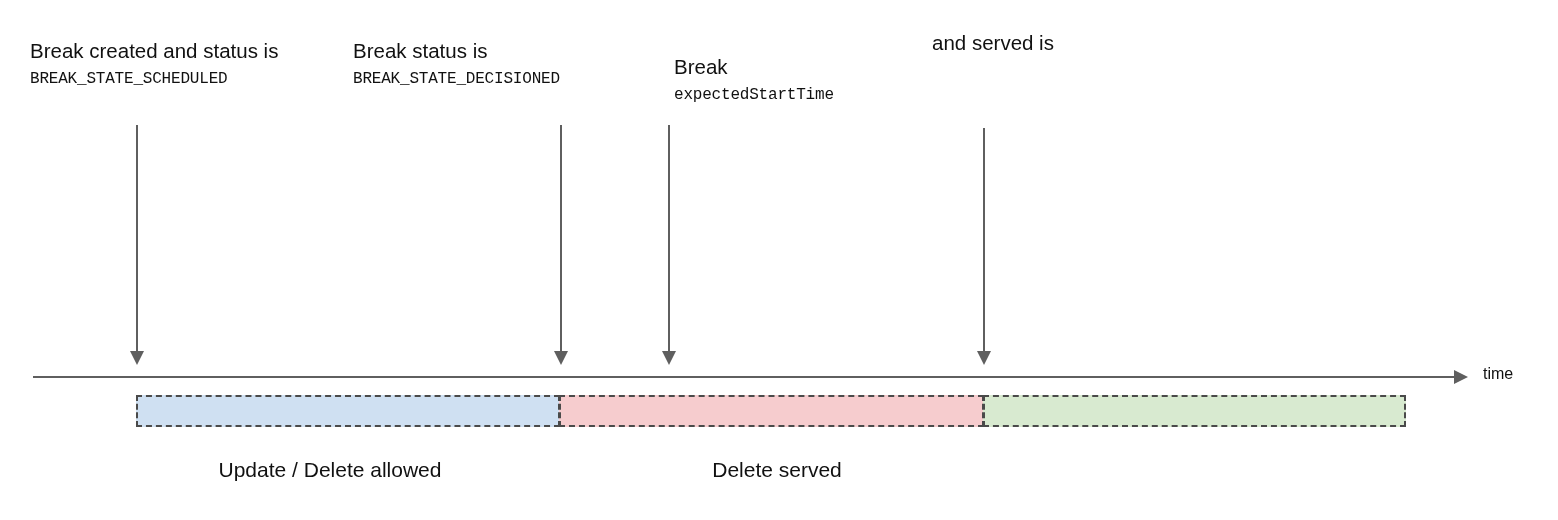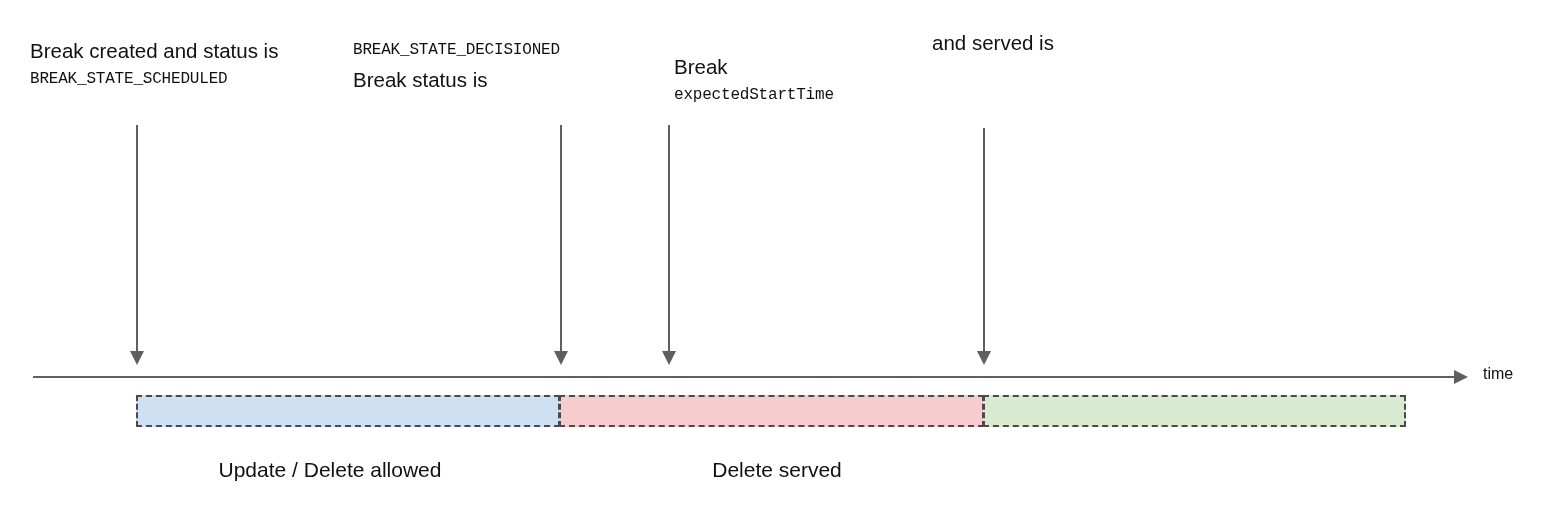--- a/index.html
+++ b/index.html
@@ -135,22 +135,22 @@
 <body>
 
 <div id="canvas">
 
   <div class="annotation" id="ann-1">
     <span class="ann-line plain">Break created and status is</span>
     <span class="ann-line mono">BREAK_STATE_SCHEDULED</span>
   </div>
 
   <div class="annotation" id="ann-2">
+    <span class="ann-line plain">Break status is</span>
     <span class="ann-line mono">BREAK_STATE_DECISIONED</span>
-    <span class="ann-line plain">Break status is</span>
   </div>
 
   <div class="annotation" id="ann-3">
     <span class="ann-line plain">Break</span>
     <span class="ann-line mono">expectedStartTime</span>
   </div>
 
   <div class="annotation" id="ann-4">
     <span class="ann-line plain">and served is</span>
   </div>

